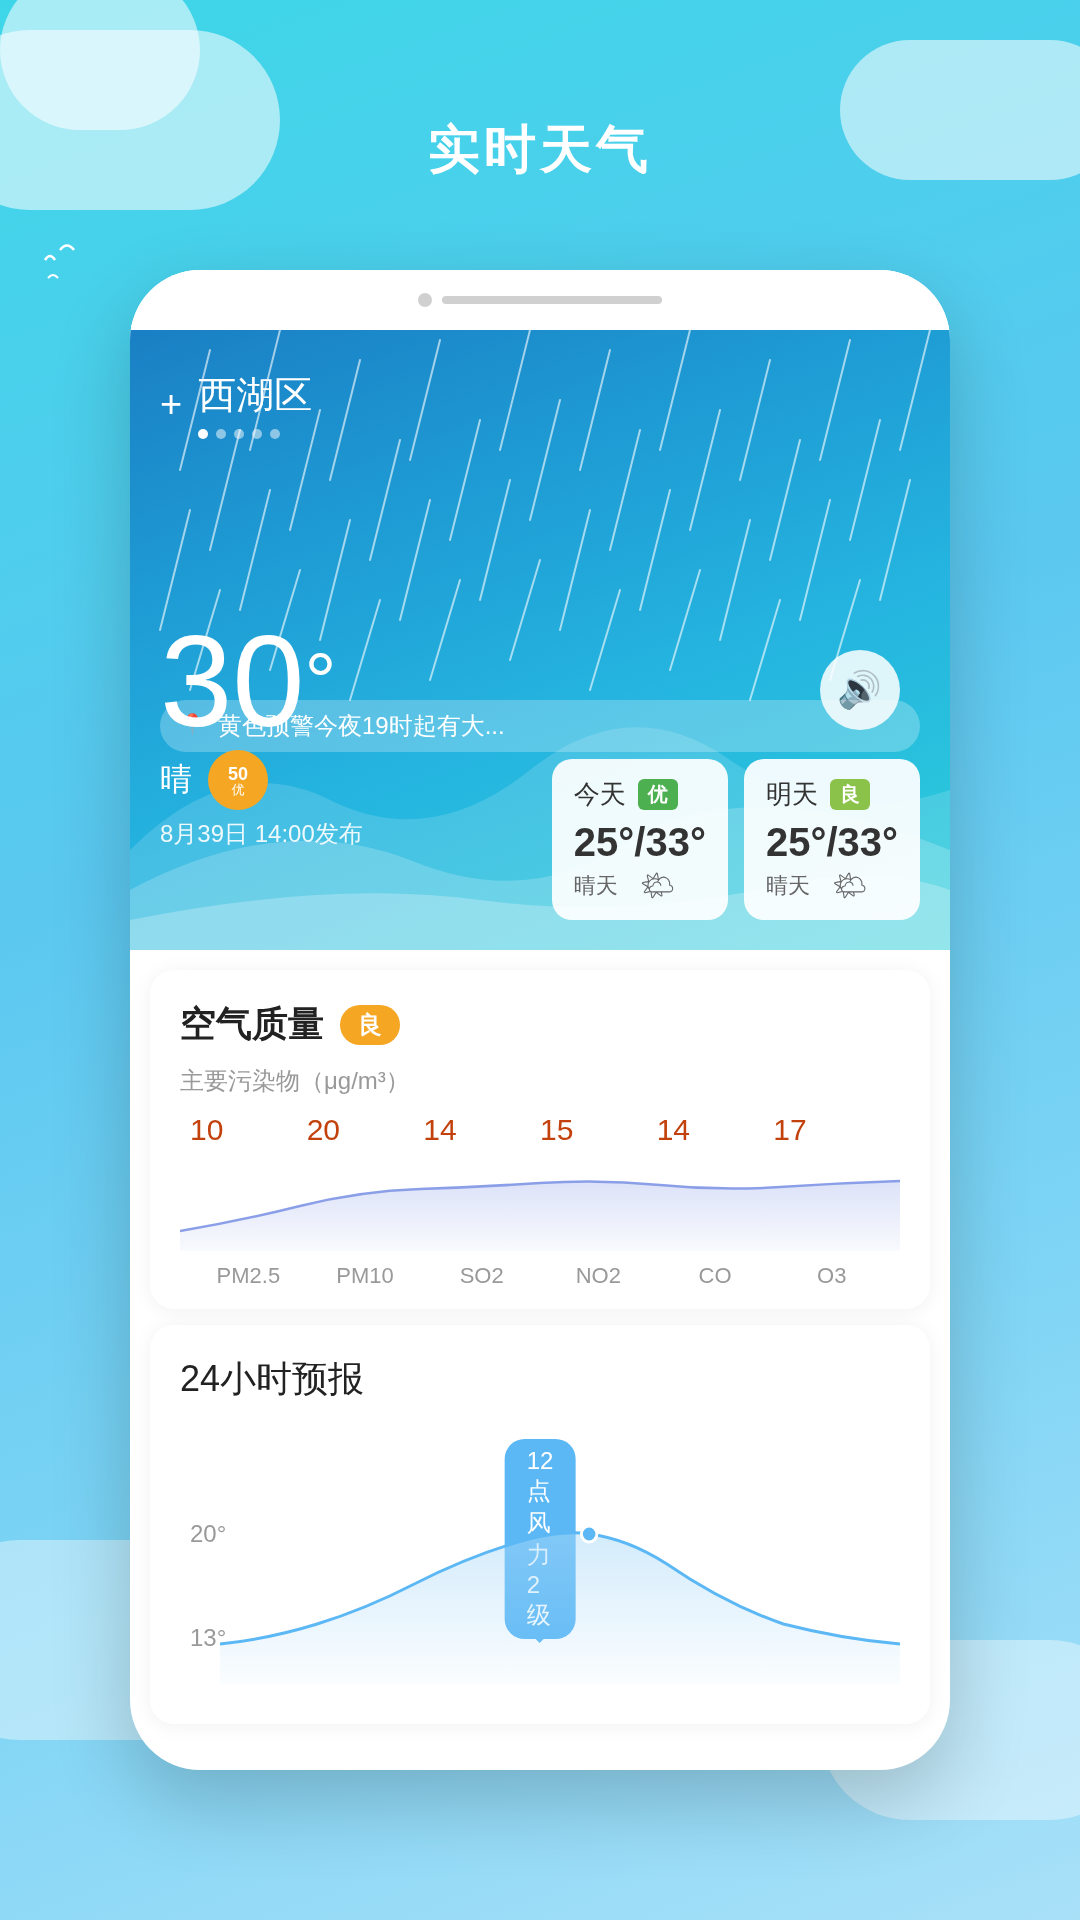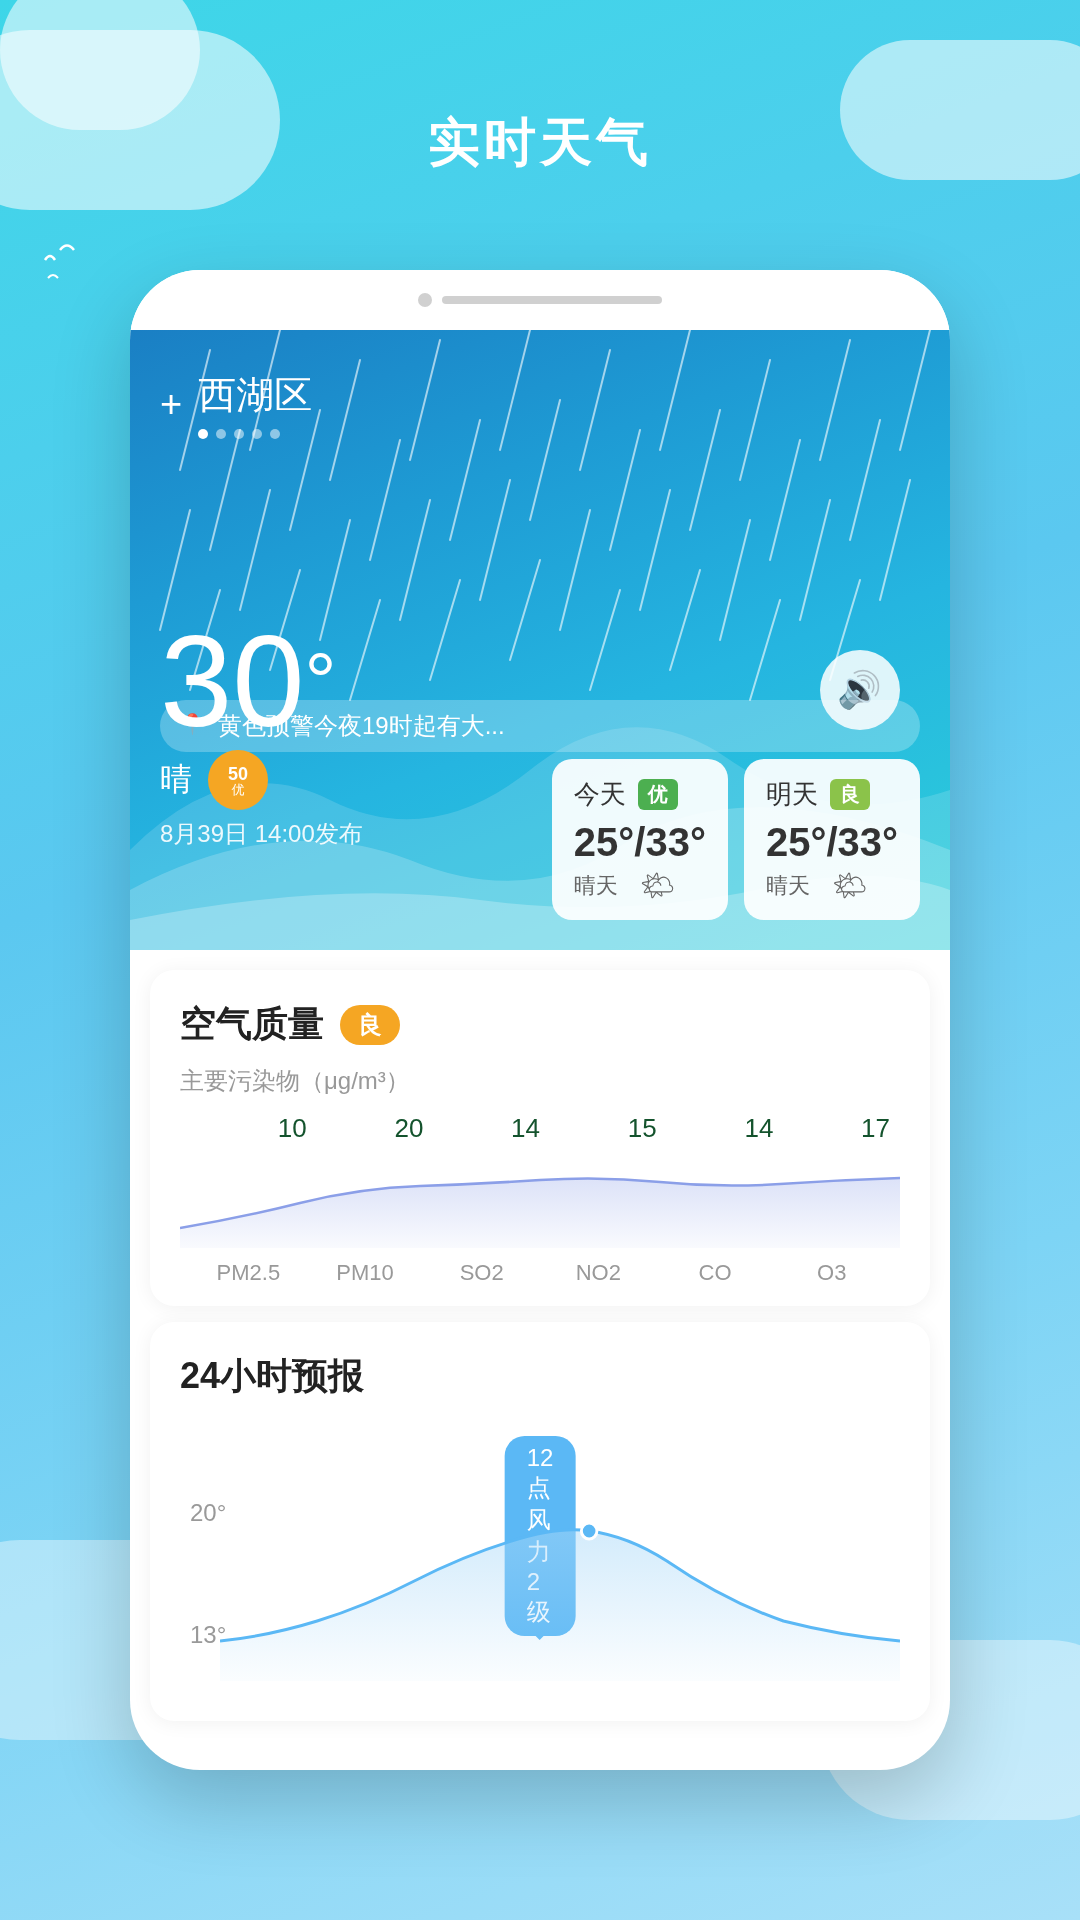--- a/index.html
+++ b/index.html
@@ -46,21 +46,21 @@
     .cloud-bottom-right {
       bottom: 100px; right: -60px;
       width: 320px; height: 180px;
       border-radius: 90px;
       background: rgba(255,255,255,0.4);
     }
 
     
     .page-title {
       position: absolute;
-      top: 108px;
+      top: 115px;
       width: 100%;
       text-align: center;
       color: white;
       font-size: 52px;
       font-weight: 600;
       letter-spacing: 4px;
     }
 
     
     .phone-frame {
@@ -321,23 +321,23 @@
       color: #999;
       margin-bottom: 16px;
     }
     .chart-values {
       display: flex;
       justify-content: space-between;
       padding: 0 10px;
       margin-bottom: 4px;
     }
     .chart-val {
-      font-size: 26px;
-      color: #14532d;
-      text-align: right;
+      font-size: 30px;
+      color: #c2410c;
+      text-align: left;
       flex: 1;
     }
     .chart-svg {
       width: 100%;
       height: 100px;
     }
     .chart-labels {
       display: flex;
       justify-content: space-between;
       padding: 0 10px;
@@ -353,21 +353,21 @@
     
     .forecast-24h-card {
       margin: 16px 20px 0;
       background: white;
       border-radius: 24px;
       padding: 30px 30px 20px;
       box-shadow: 0 2px 20px rgba(0,0,0,0.06);
     }
     .forecast-24h-title {
       font-size: 36px;
-      font-weight: 700;
+      font-weight: 400;
       color: #222;
       margin-bottom: 20px;
     }
     .tooltip-bubble {
       background: #5bb8f5;
       color: white;
       border-radius: 20px;
       padding: 8px 22px;
       font-size: 24px;
       display: inline-block;
@@ -599,21 +599,21 @@
 
   <div class="forecast-24h-card">
     <div class="forecast-24h-title">24小时预报</div>
 
     <div class="forecast-chart-container">
 
       <div style="position:absolute;top:5px;left:50%;transform:translateX(-50%);">
         <div class="tooltip-bubble">12点 风力2级</div>
       </div>
 
-      <div style="position:absolute;left:10px;top:78px;">
+      <div style="position:absolute;left:10px;top:96px;">
         <span style="font-size:24px;color:#999;">20°</span>
       </div>
       <div style="position:absolute;left:10px;top:200px;">
         <span style="font-size:24px;color:#999;">13°</span>
       </div>
 
       <svg style="position:absolute;left:40px;top:60px;width:calc(100% - 40px);height:200px;" viewBox="0 0 700 200" preserveAspectRatio="none">
         <defs>
           <linearGradient id="forecastGrad" x1="0%" y1="0%" x2="0%" y2="100%">
             <stop offset="0%" style="stop-color:#a8d8f8;stop-opacity:0.5"></stop>

